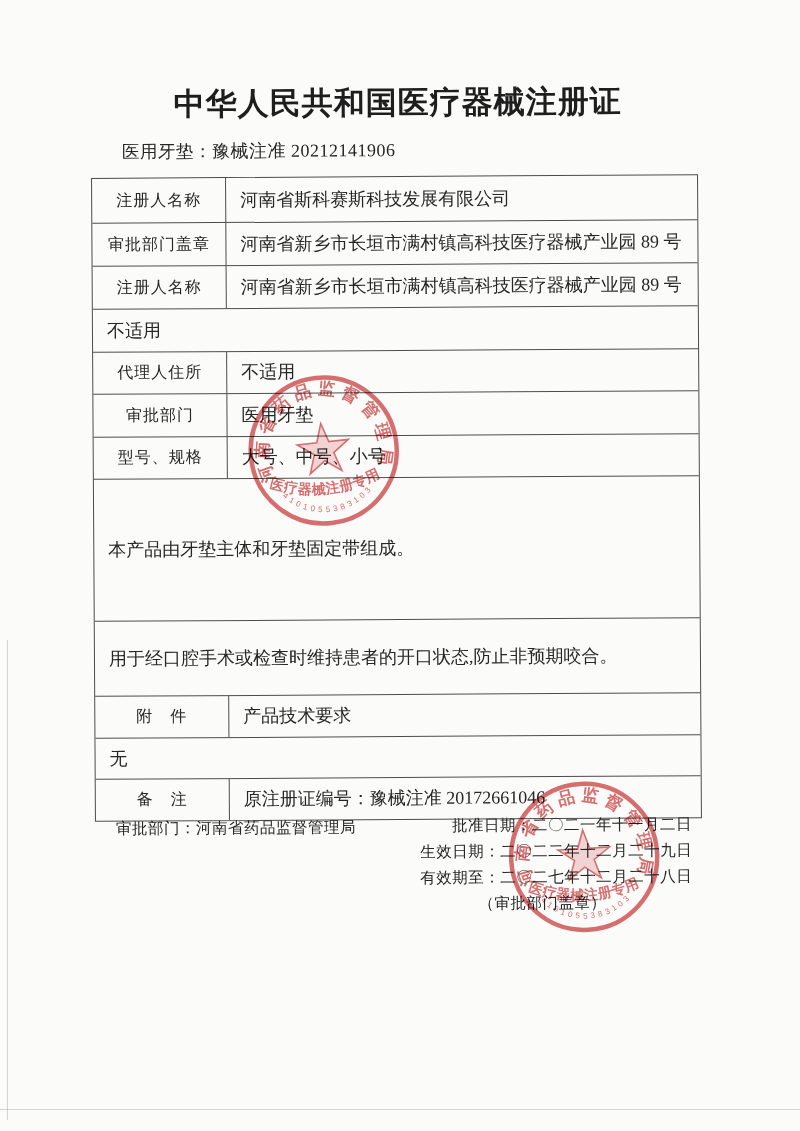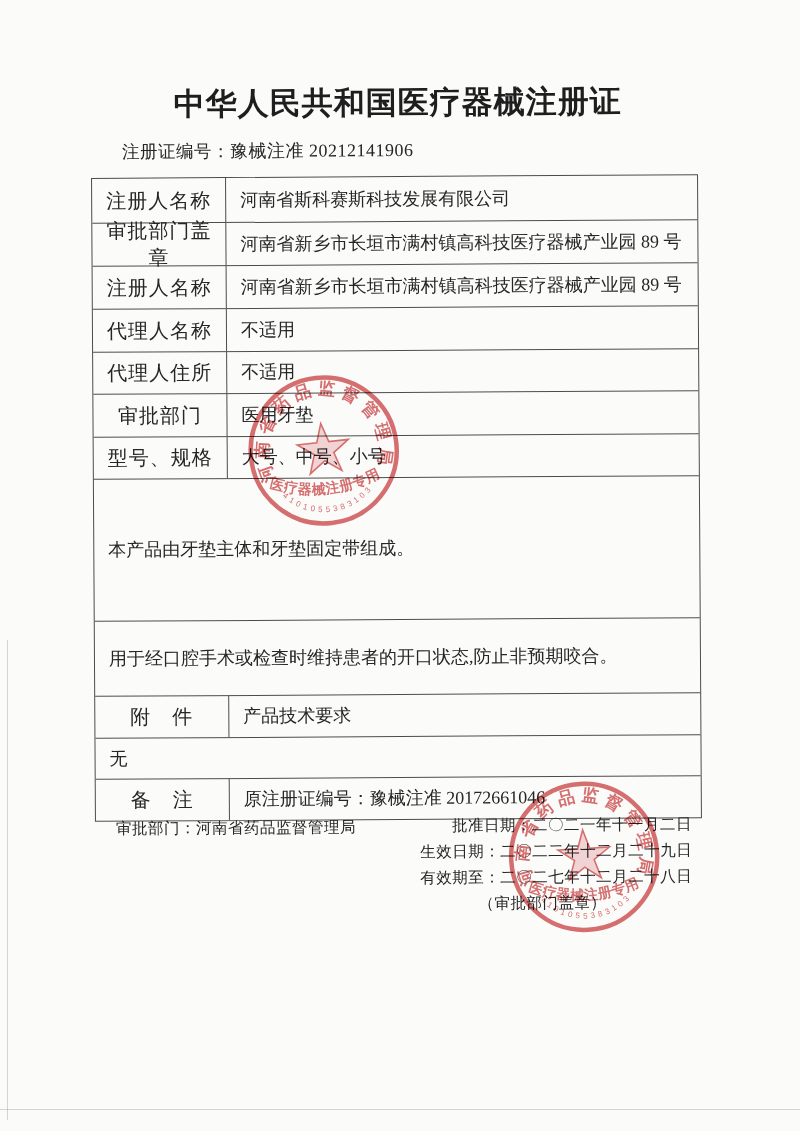--- a/index.html
+++ b/index.html
@@ -33,21 +33,21 @@
     position: absolute; left: 93px; top: 176px; width: 607px;
     border: 1.4px solid #4c4c4c;
     background: transparent;
   }
   .trow { display: flex; border-bottom: 1.2px solid #4c4c4c; }
   .trow:last-child { border-bottom: none; }
   .cell-label {
     flex: 0 0 134px; width: 134px;
     border-right: 1.2px solid #4c4c4c;
     display: flex; align-items: center; justify-content: center;
-    font-size: 20px; letter-spacing: 1px;
+    font-size: 16px; letter-spacing: 1px;
     text-align: center; padding: 0 4px;
   }
   .cell-value {
     flex: 1; display: flex; align-items: center;
     padding: 0 9px 0 14px;
     font-size: 18px; line-height: 37px;
   }
 
   .approval-dept {
     position: absolute; left: 114px; top: 817px;
@@ -99,38 +99,37 @@
       </text>
     </g>
   </defs>
 </svg>
 
 <div class="sheet">
 
   <div class="doc-title">中华人民共和国医疗器械注册证</div>
 
   <div class="cert-no">
-    <span>注册证编号：</span><span class="num">豫械注准 20212141906</span>
+    <span>医用牙垫：</span><span class="num">豫械注准 20212141906</span>
   </div>
 
   <div class="doc-table">
     <div class="trow" style="height:45px">
       <div class="cell-label">注册人名称</div>
       <div class="cell-value">河南省斯科赛斯科技发展有限公司</div>
     </div>
     <div class="trow" style="height:43px">
       <div class="cell-label">审批部门盖章</div>
       <div class="cell-value">河南省新乡市长垣市满村镇高科技医疗器械产业园 89 号</div>
     </div>
     <div class="trow" style="height:43px">
       <div class="cell-label">注册人名称</div>
       <div class="cell-value">河南省新乡市长垣市满村镇高科技医疗器械产业园 89 号</div>
     </div>
     <div class="trow" style="height:43px">
-      <div class="cell-label">代理人名称</div>
       <div class="cell-value">不适用</div>
     </div>
     <div class="trow" style="height:42px">
       <div class="cell-label">代理人住所</div>
       <div class="cell-value">不适用</div>
     </div>
     <div class="trow" style="height:43px">
       <div class="cell-label">审批部门</div>
       <div class="cell-value">医用牙垫</div>
     </div>

